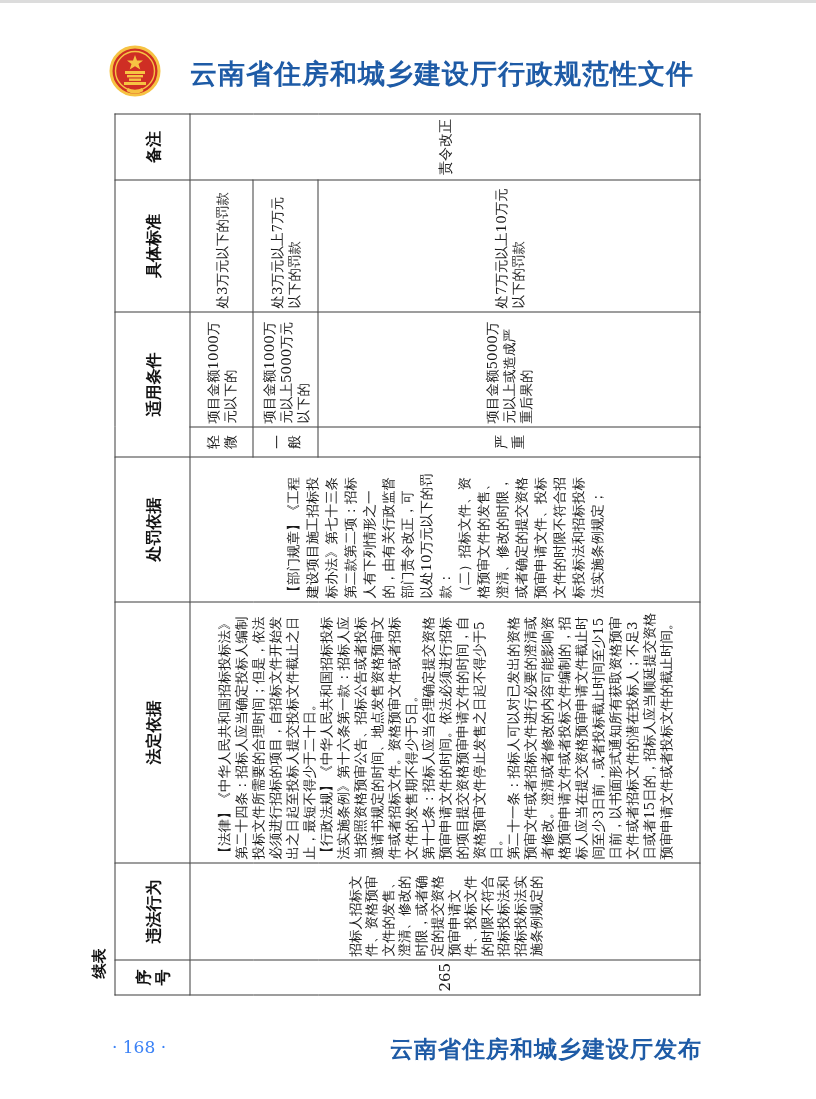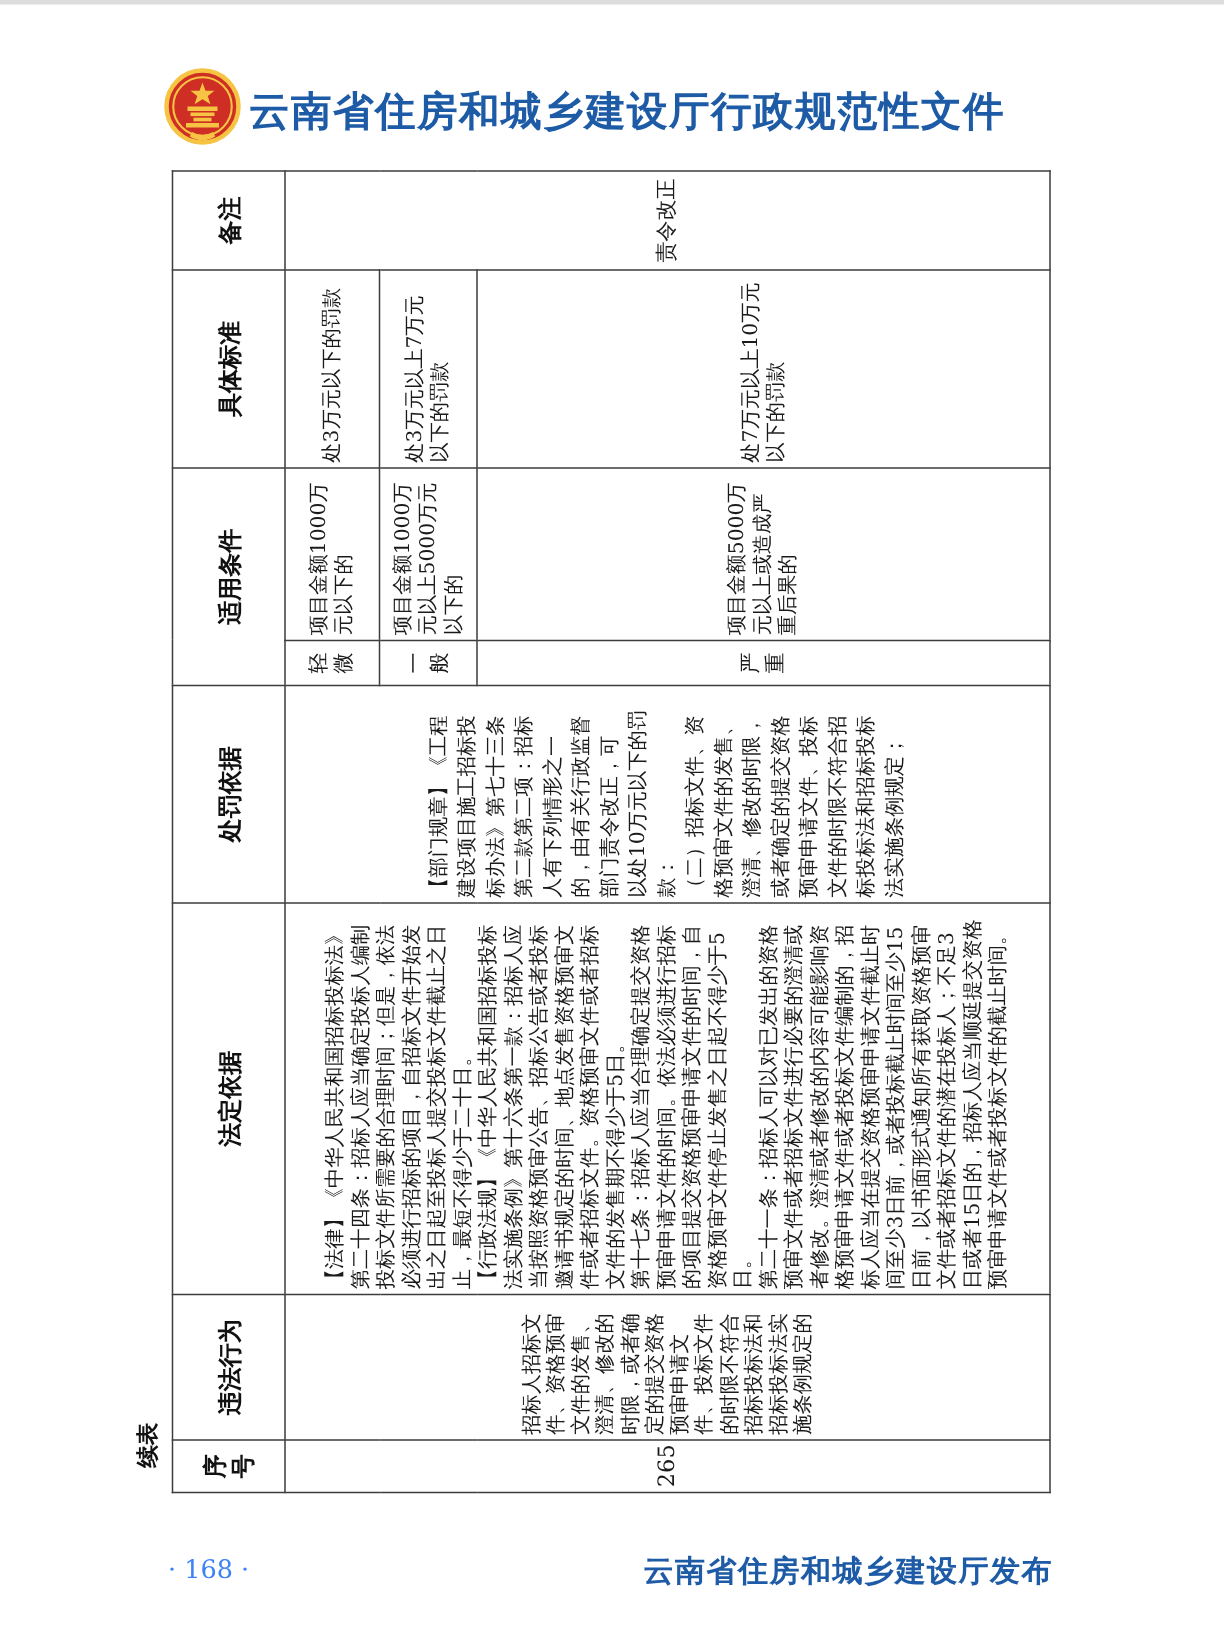--- a/index.html
+++ b/index.html
@@ -11,21 +11,21 @@
     font-family:"DejaVu Serif","Liberation Serif",serif;
     color:#1a1a1a;
   }
   .scan-edge-top{
     position:absolute;left:0;top:0;width:816px;height:3px;
     background:#dcdcdc;
   }
   
   .doc-header{
     position:absolute;left:108px;top:45px;width:620px;height:58px;
-    display:flex;align-items:center;gap:4px;
+    display:flex;align-items:center;gap:28px;
   }
   .emblem{width:54px;height:54px;flex:0 0 auto;}
   .doc-title{
     font-family:"DejaVu Sans","Liberation Sans",sans-serif;
     font-weight:bold;font-size:27px;letter-spacing:1px;
     color:#1e5ba6;white-space:nowrap;
   }
   
   .sheet{
     position:absolute;left:-48px;top:248px;
@@ -79,21 +79,21 @@
   td.beizhu{font-size:14px;}
   
   .page-number{
     position:absolute;left:112px;top:1037px;
     font-size:17px;color:#3b82f6;
     font-family:"DejaVu Serif","Liberation Serif",serif;
   }
   .publisher{
     position:absolute;right:114px;top:1034px;
     font-family:"DejaVu Sans","Liberation Sans",sans-serif;
-    font-weight:bold;font-size:20px;letter-spacing:1px;
+    font-weight:bold;font-size:23px;letter-spacing:1px;
     color:#1e5ba6;
   }
 </style>
 </head>
 <body>
 
 <div class="page">
 
   <div class="scan-edge-top"></div>
 

